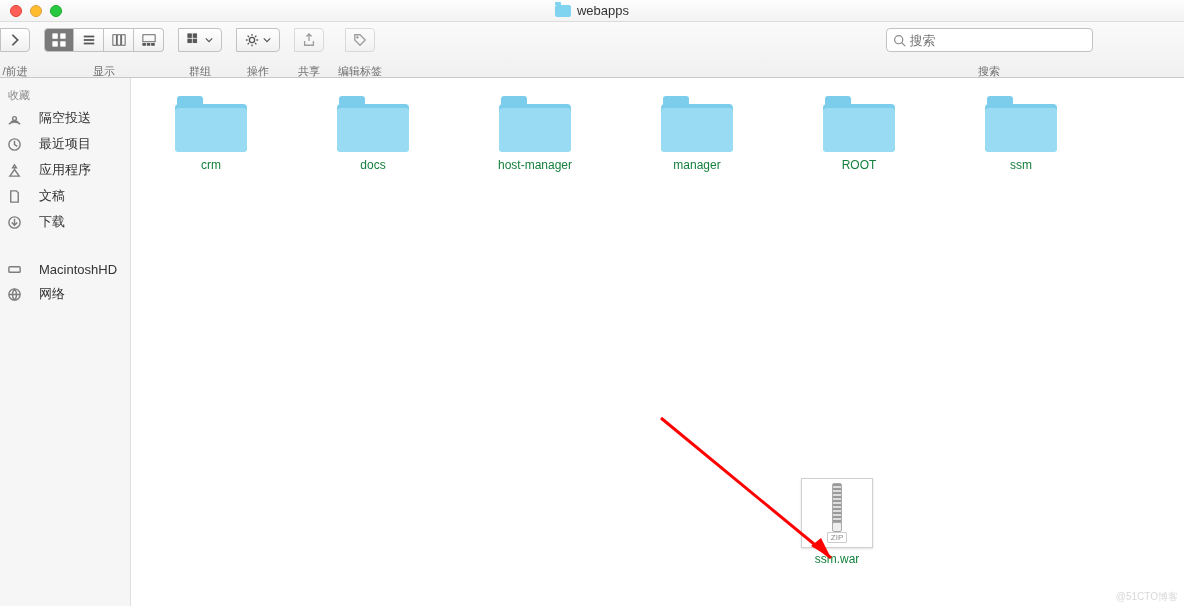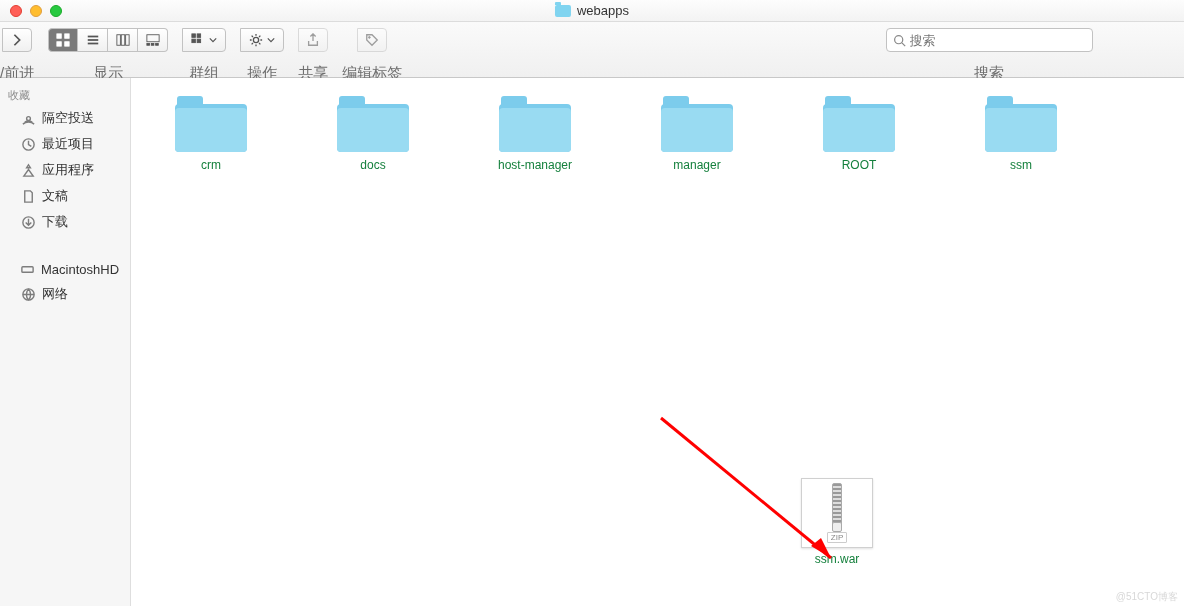--- a/index.html
+++ b/index.html
@@ -12,21 +12,21 @@
   .dot.close-d { background:#ff5f57; border:1px solid #e33e32;}
   .dot.min-d   { background:#ffbd2e; border:1px solid #e09e3e;}
   .dot.max-d   { background:#28c940; border:1px solid #1aab29;}
   .title-center { position:absolute; left:50%; transform:translateX(-50%); display:flex; align-items:center; gap:6px; font-size:13px; color:#333;}
   .mini-folder { width:16px; height:12px; background:#80d4f0; border-radius:2px; position:relative; }
   .mini-folder::before { content:""; position:absolute; top:-3px; left:0; width:6px; height:3px; background:#80d4f0; border-radius:1px 1px 0 0;}
 
   
   .toolbar { height: 56px; background: linear-gradient(#fafafa,#f0f0f0); border-bottom:1px solid #c8c8c8; display:flex; align-items:flex-start; padding:6px 10px 0 0; gap:14px;}
   .tool-group { display:flex; flex-direction:column; align-items:center; gap:12px;}
-  .tool-label { font-size:15px; color:#6e6e6e;}
+  .tool-label { font-size:11px; color:#6e6e6e;}
   .btn-row { display:flex; }
   .tb-btn { height:24px; min-width:30px; background:linear-gradient(#fff,#f0f0f0); border:1px solid #c2c2c2; display:flex; align-items:center; justify-content:center; font-size:12px; color:#555; padding:0 6px;}
   .btn-row .tb-btn:first-child{border-radius:4px 0 0 4px;}
   .btn-row .tb-btn:last-child{border-radius:0 4px 4px 0;}
   .btn-row .tb-btn + .tb-btn{ border-left:none;}
   .tb-btn.single{border-radius:4px;}
   .tb-btn.active{ background:#7a7a7a; color:#fff;}
   .tb-btn svg{ width:14px; height:14px; stroke:#555; fill:#555;}
   .tb-btn.active svg{ stroke:#fff; fill:#fff;}
   .tb-btn.disabled{ opacity:0.55;}
@@ -34,21 +34,21 @@
   .search-box { height:24px; background:#fff; border:1px solid #c2c2c2; border-radius:4px; display:flex; align-items:center; padding:0 6px; gap:4px;}
   .search-box svg{ width:13px; height:13px; stroke:#888; fill:none;}
   .search-box input{ border:none; outline:none; flex:1; font-size:13px; background:transparent;}
 
   .nav-btn { border-radius:4px; width:28px;}
 
   
   .main { display:flex; height:528px;}
   .sidebar { width:131px; background:#f6f6f6; border-right:1px solid #dedede; padding-top:6px; overflow:hidden;}
   .side-head { font-size:11px; color:#8a8a8a; padding:4px 8px 2px;}
-  .side-item { display:flex; align-items:center; gap:6px; padding:4px 20px; font-size:13px; color:#333;}
+  .side-item { display:flex; align-items:center; gap:17px; padding:4px 6px; font-size:13px; color:#333;}
   .side-icon{ width:16px; height:16px; display:flex; align-items:center; justify-content:center;}
   .side-icon svg{ width:15px; height:15px; fill:none; stroke:#7d7d7d; stroke-width:1.5;}
 
   .content { flex:1; position:relative; background:#fff; overflow:hidden; }
   .icon-grid { display:flex; flex-wrap:wrap; padding:18px 10px 0 34px; gap:0 70px; align-content:flex-start; height:100%;}
   .grid-item { width:92px; display:flex; flex-direction:column; align-items:center; gap:6px;}
   .folder-icon { width:72px; height:56px; position:relative;}
   .folder-icon .back { position:absolute; inset:0; top:8px; background:#7cccec; border-radius:4px;}
   .folder-icon .tab  { position:absolute; top:0; left:2px; width:26px; height:12px; background:#7cccec; border-radius:3px 3px 0 0;}
   .folder-icon .front{ position:absolute; inset:0; top:12px; background:#99dbf2; border-radius:4px;}

